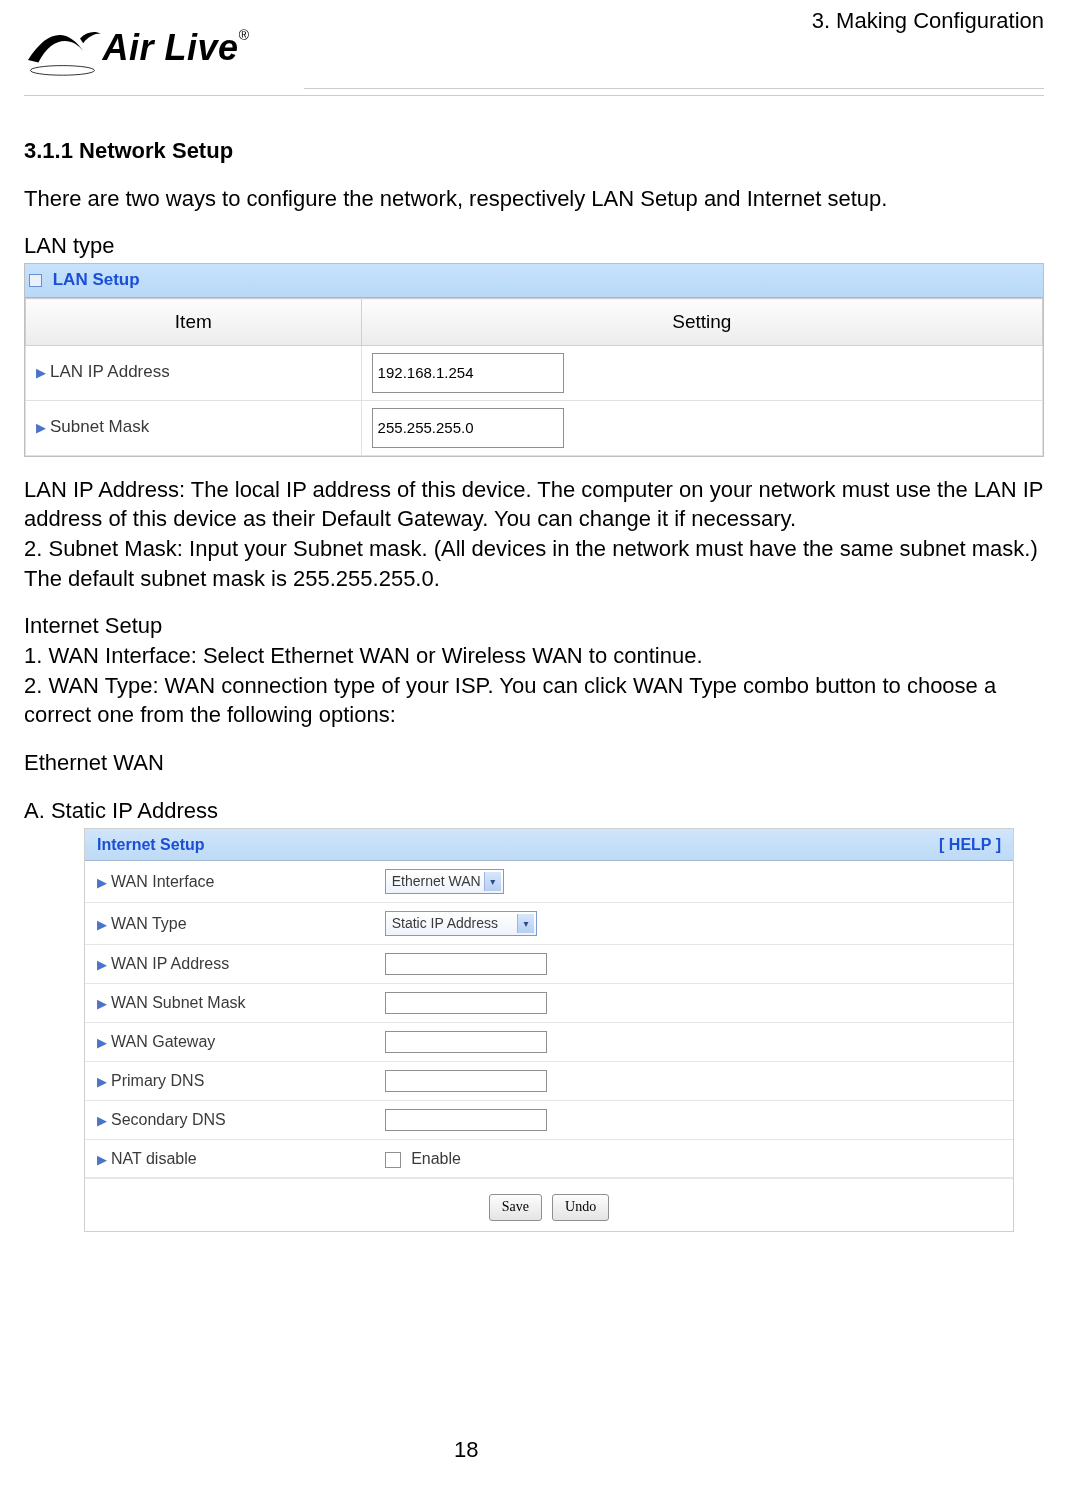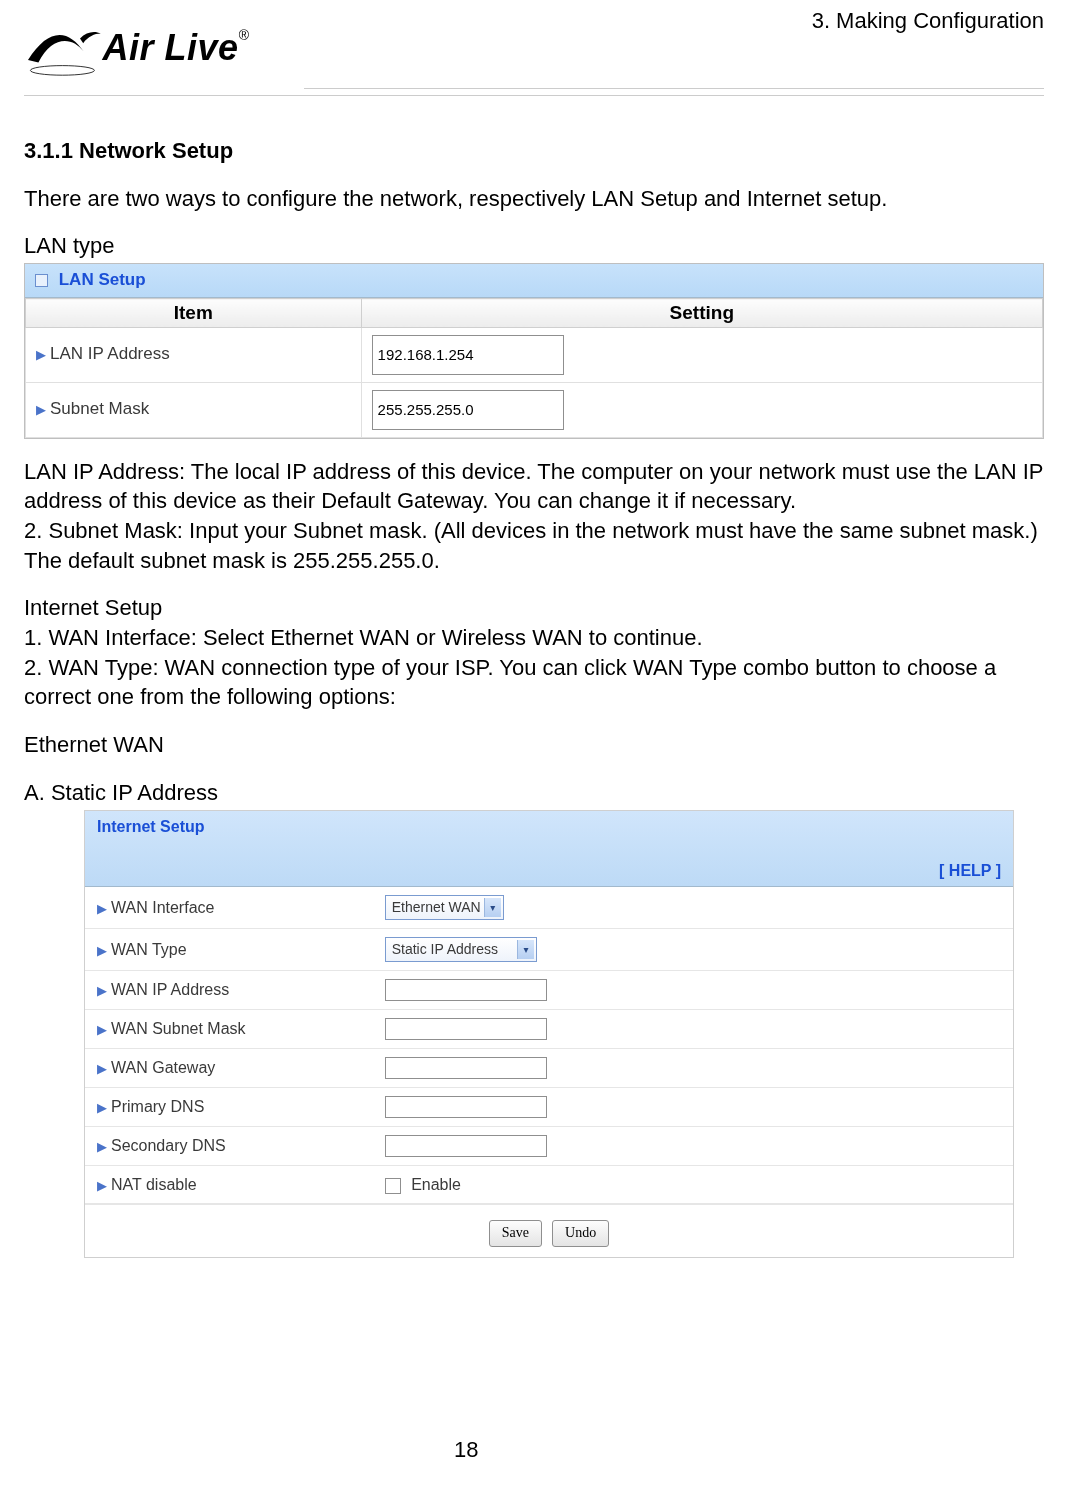--- a/index.html
+++ b/index.html
@@ -61,39 +61,39 @@
   .para { margin: 18px 0 0 0; }
 
   
   .panel {
     border: 1px solid #bfbfbf;
     margin-top: 2px;
   }
   .panel-head {
     background: linear-gradient(#c7e2fb, #b8d9f7);
     border-bottom: 1px solid #a2b9cc;
-    padding: 5px 10px;
+    padding: 5px 4px;
     color: #1a4fd6;
     font-weight: bold;
     font-size: 17px;
   }
   .panel-head .sq {
     display: inline-block;
     width: 11px; height: 11px;
     border: 1px solid #6a8fcf;
     background: #e8f1fc;
     margin-right: 6px;
     vertical-align: middle;
   }
   .lan-table { width: 100%; border-collapse: collapse; font-size: 17px; }
   .lan-table th {
     background: linear-gradient(#fdfdfd, #ececec);
     border: 1px solid #cfcfcf;
-    font-weight: bold;
-    padding: 1px;
+    font-weight: normal;
+    padding: 10px;
     font-size: 19px;
     text-align: center;
   }
   .lan-table td {
     border: 1px solid #e0e0e0;
     padding: 7px 10px;
     color: #3a3a3a;
   }
   .lan-table td:first-child { width: 33%; }
   .caret {
@@ -118,21 +118,21 @@
   .panel2-head {
     background: linear-gradient(#d0e5fb, #bddaf6);
     color: #1a4fd6;
     font-weight: bold;
     font-size: 16px;
     padding: 5px 12px;
     display: flex;
     justify-content: space-between;
     border-bottom: 1px solid #a2b9cc;
   }
-  .help-link { font-weight: bold; margin-top: 44px; }
+  .help-link { font-weight: bold; }
   .form-table { width: 100%; border-collapse: collapse; font-size: 16px; }
   .form-table td {
     border-bottom: 1px solid #e6e6e6;
     padding: 8px 12px;
     color: #3a3a3a;
   }
   .form-table td:first-child { width: 31%; }
   .select {
     border: 1px solid #7a9bd0;
     background: linear-gradient(#fff, #eef3fb);

